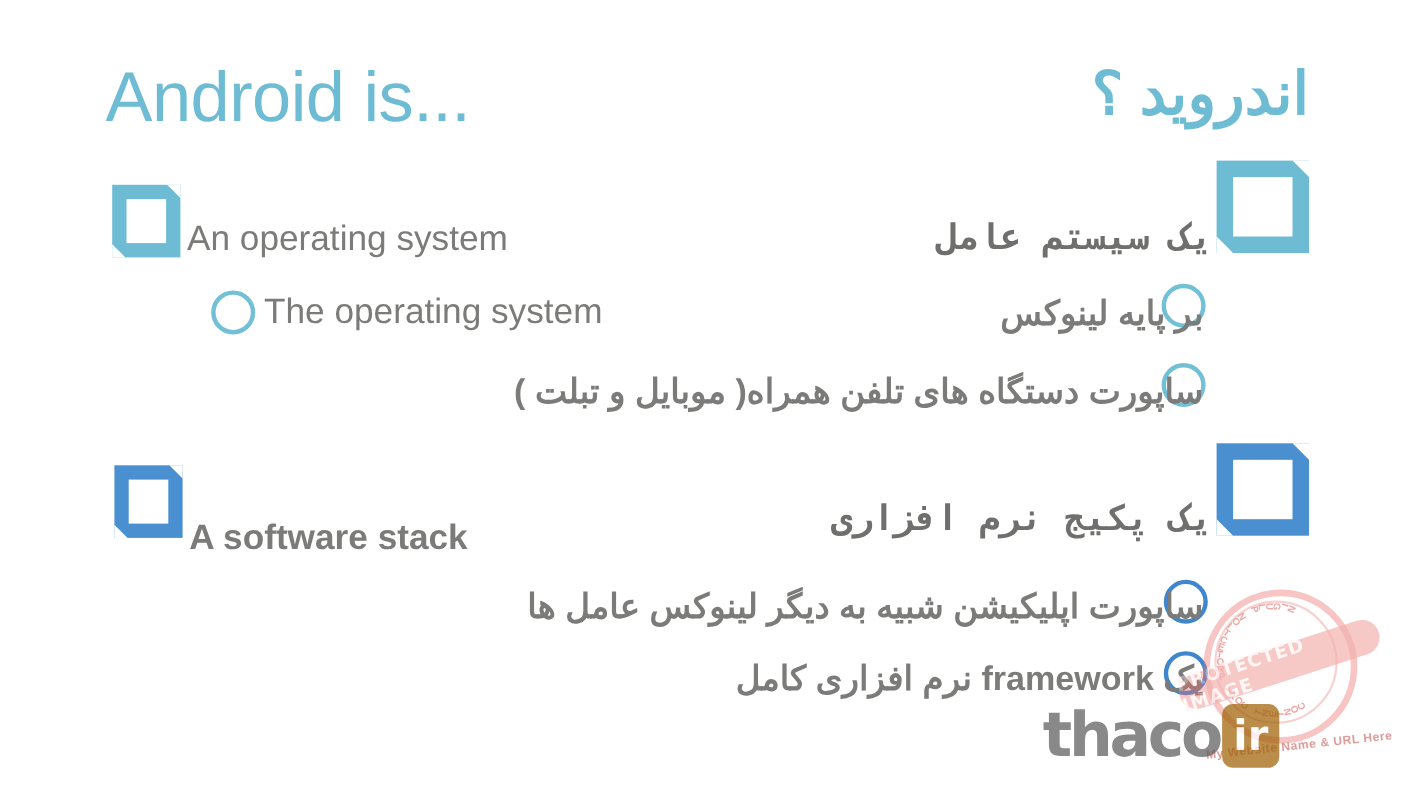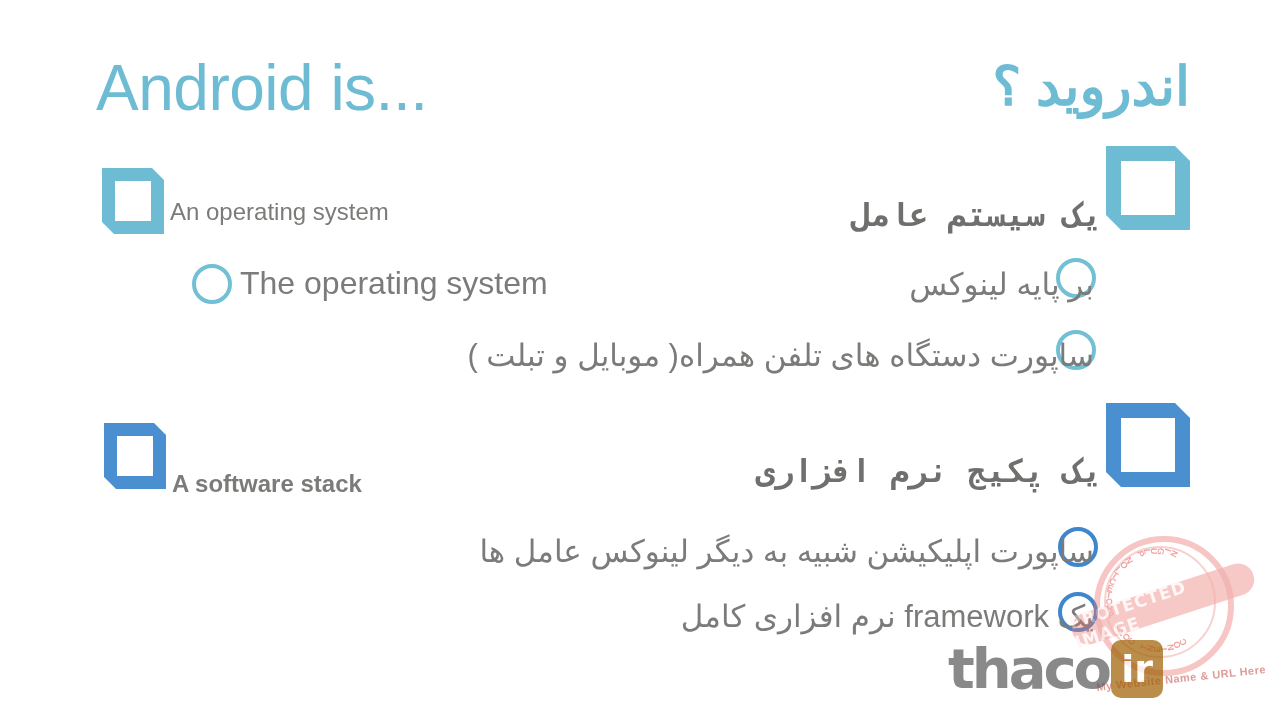--- a/index.html
+++ b/index.html
@@ -61,24 +61,24 @@
     font-weight:400;
     white-space:nowrap;
   }
   .t-fa{
     position:absolute;
     color:#7b7b79;
     direction:rtl;
     white-space:nowrap;
     text-align:right;
   }
-  .lvl1{font-size:24px;}
+  .lvl1{font-size:32px;}
   .lvl1fa{font-size:32px;font-weight:700;color:#6f6f6d;font-family:Liberation Mono, monospace;}
   .lvl2{font-size:32px;}
-  .lvl2fa{font-size:31px;font-weight:400;}
+  .lvl2fa{font-size:31px;font-weight:700;}
 
   
   .wm-logo{
     position:absolute;left:948px;top:640px;
     display:flex;align-items:center;
     opacity:.72;
   }
   .wm-word{
     font-size:56px;line-height:.82;
     font-weight:700;

